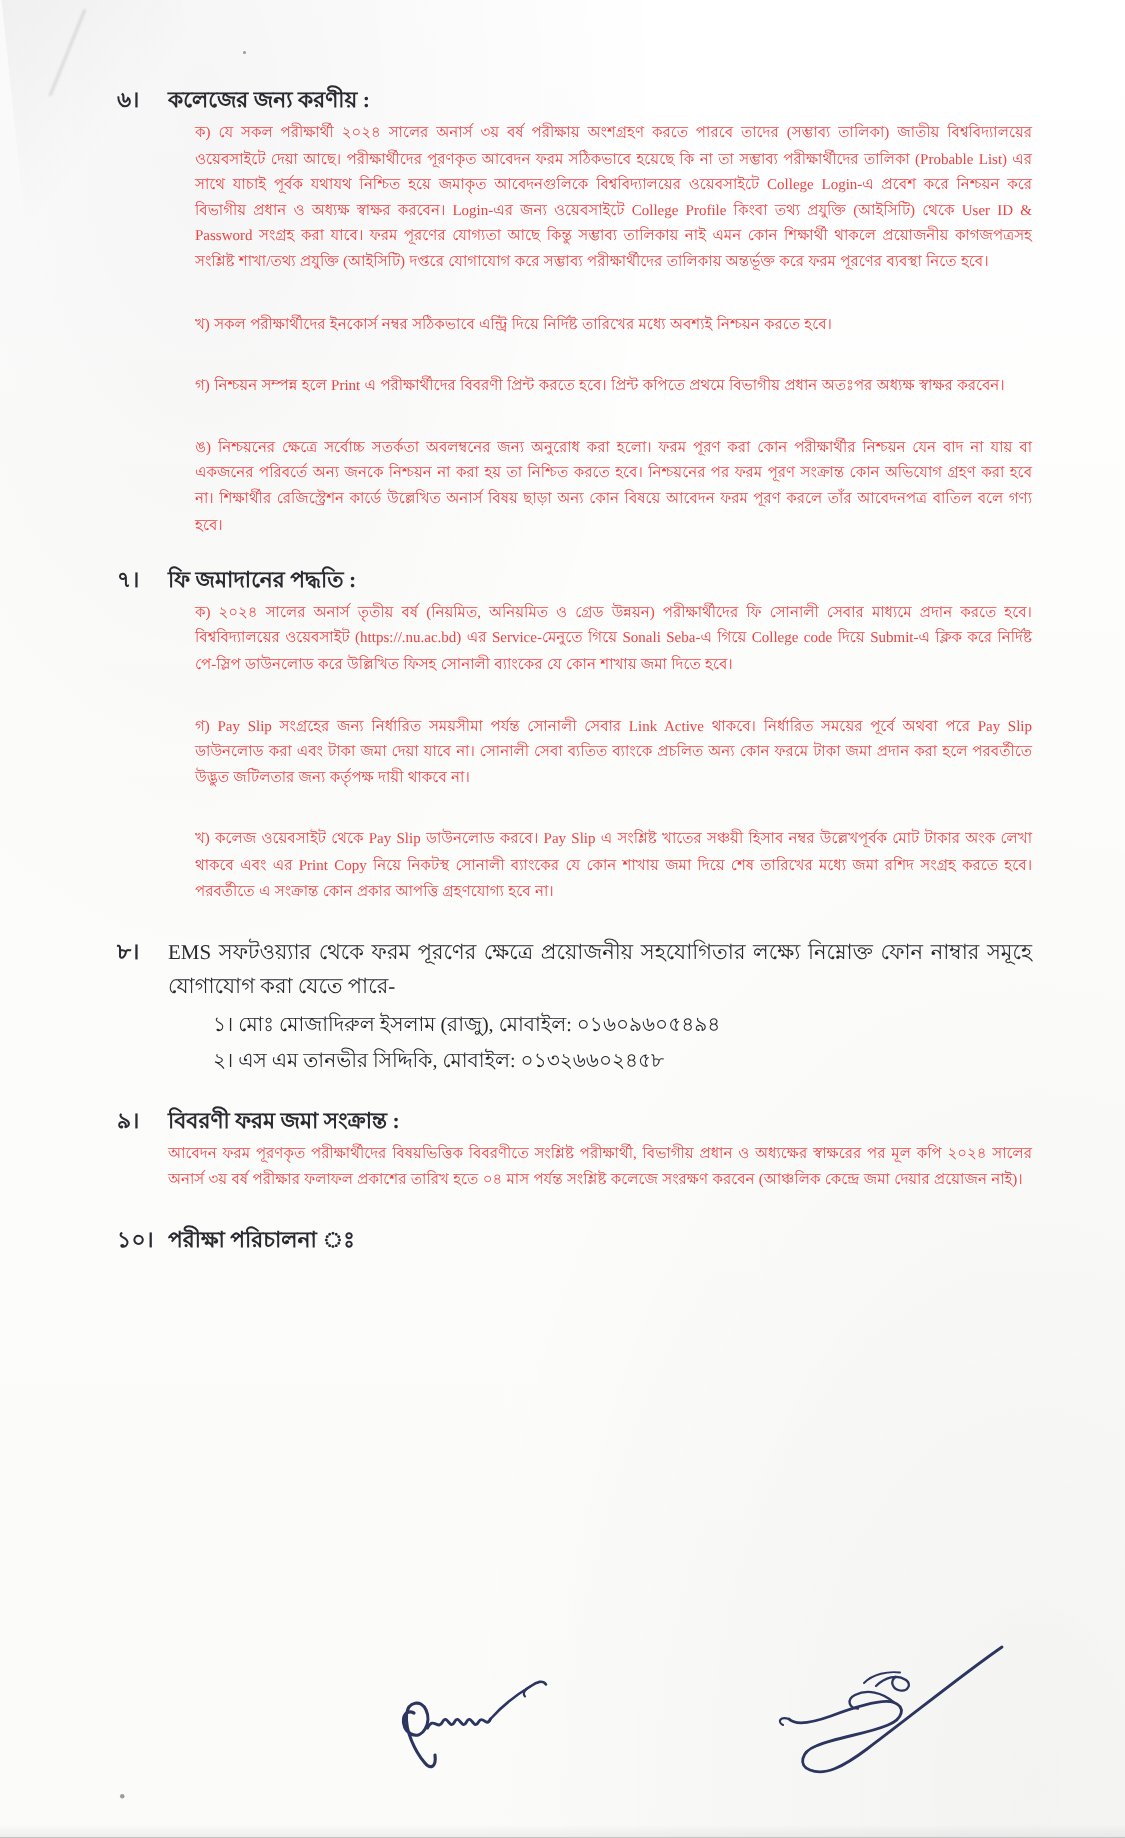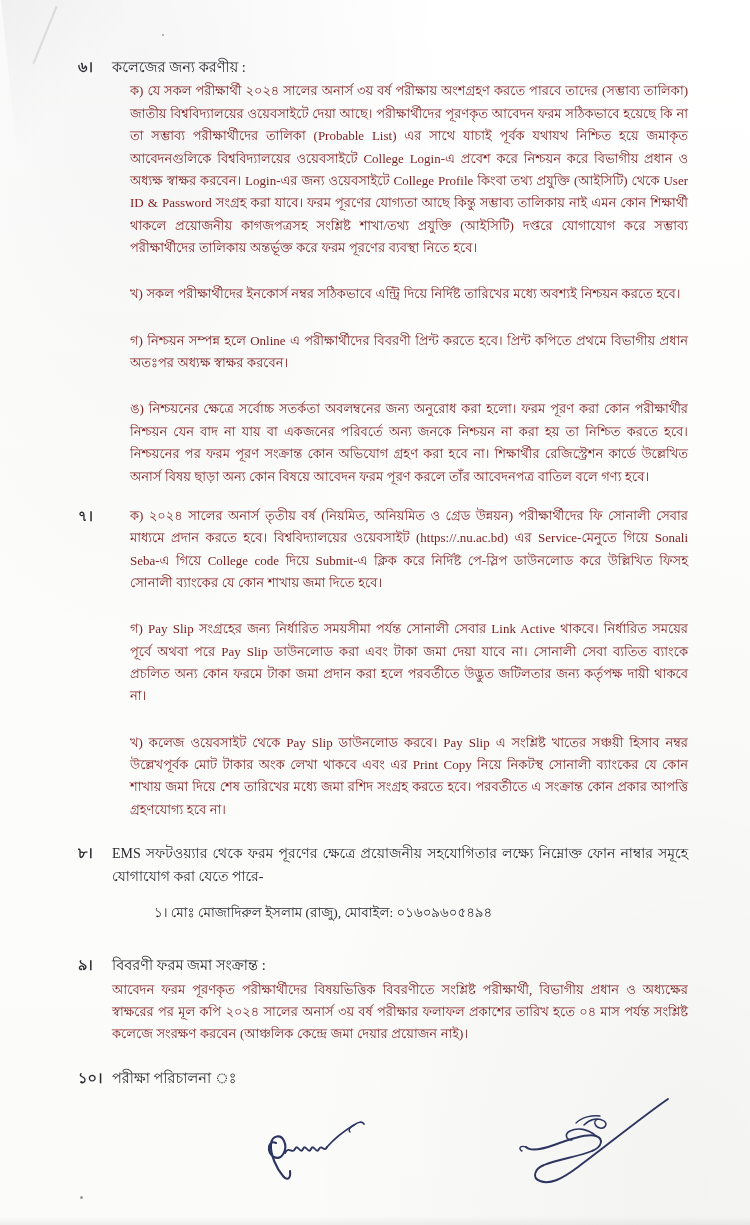--- a/index.html
+++ b/index.html
@@ -75,51 +75,51 @@
     font-weight: bold;
     font-size: 14.5px;
     line-height: 1.62;
     letter-spacing: 0.2px;
   }
   .sec-body {
     flex: 1 1 auto;
     min-width: 0;
   }
   .sec-title {
-    font-weight: normal;
+    font-weight: bold;
     font-size: 14.5px;
     line-height: 1.62;
     margin-bottom: 1px;
   }
   .sec-title.inline-head {
     font-weight: normal;
     font-size: 14px;
     line-height: 1.66;
     text-align: justify;
     text-justify: inter-word;
   }
 
   .para {
-    font-size: 13px;
+    font-size: 10px;
     line-height: 1.72;
     text-align: justify;
     text-justify: inter-word;
     margin: 0 0 3px 0;
     padding-left: 18px;
-    color: #7f1d1d;
+    color: #ef4444;
     word-spacing: 0.4px;
   }
   .para.nopad { padding-left: 0; }
   .para.gap { margin-top: 24px; }
 
   .contact-line {
     font-size: 13.4px;
     line-height: 1.76;
     padding-left: 30px;
-    margin: 12px;
+    margin: 0;
     color: #27272e;
   }
 
   
   .sig-row {
     position: absolute;
     left: 0;
     right: 0;
     bottom: 22px;
     height: 110px;
@@ -153,39 +153,41 @@
   <div class="speck" style="left:162px; top:34px; width:2px; height:2px;"></div>
 
   <div class="content">
 
     <div class="section">
       <div class="sec-num">৬।</div>
       <div class="sec-body">
         <div class="sec-title">কলেজের জন্য করণীয় :</div>
         <p class="para">ক) যে সকল পরীক্ষার্থী ২০২৪ সালের অনার্স ৩য় বর্ষ পরীক্ষায় অংশগ্রহণ করতে পারবে তাদের (সম্ভাব্য তালিকা) জাতীয় বিশ্ববিদ্যালয়ের ওয়েবসাইটে দেয়া আছে। পরীক্ষার্থীদের পূরণকৃত আবেদন ফরম সঠিকভাবে হয়েছে কি না তা সম্ভাব্য পরীক্ষার্থীদের তালিকা (Probable List) এর সাথে যাচাই পূর্বক যথাযথ নিশ্চিত হয়ে জমাকৃত আবেদনগুলিকে বিশ্ববিদ্যালয়ের ওয়েবসাইটে College Login-এ প্রবেশ করে নিশ্চয়ন করে বিভাগীয় প্রধান ও অধ্যক্ষ স্বাক্ষর করবেন। Login-এর জন্য ওয়েবসাইটে College Profile কিংবা তথ্য প্রযুক্তি (আইসিটি) থেকে User ID &amp; Password সংগ্রহ করা যাবে। ফরম পূরণের যোগ্যতা আছে কিন্তু সম্ভাব্য তালিকায় নাই এমন কোন শিক্ষার্থী থাকলে প্রয়োজনীয় কাগজপত্রসহ সংশ্লিষ্ট শাখা/তথ্য প্রযুক্তি (আইসিটি) দপ্তরে যোগাযোগ করে সম্ভাব্য পরীক্ষার্থীদের তালিকায় অন্তর্ভূক্ত করে ফরম পূরণের ব্যবস্থা নিতে হবে।</p>
         <p class="para gap">খ) সকল পরীক্ষার্থীদের ইনকোর্স নম্বর সঠিকভাবে এন্ট্রি দিয়ে নির্দিষ্ট তারিখের মধ্যে অবশ্যই নিশ্চয়ন করতে হবে।</p>
-        <p class="para gap">গ) নিশ্চয়ন সম্পন্ন হলে Online এ পরীক্ষার্থীদের বিবরণী প্রিন্ট করতে হবে। প্রিন্ট কপিতে প্রথমে বিভাগীয় প্রধান অতঃপর অধ্যক্ষ স্বাক্ষর করবেন।</p>
+        <p class="para gap">গ) নিশ্চয়ন সম্পন্ন হলে Print এ পরীক্ষার্থীদের বিবরণী প্রিন্ট করতে হবে। প্রিন্ট কপিতে প্রথমে বিভাগীয় প্রধান অতঃপর অধ্যক্ষ স্বাক্ষর করবেন।</p>
         <p class="para gap">ঙ) নিশ্চয়নের ক্ষেত্রে সর্বোচ্চ সতর্কতা অবলম্বনের জন্য অনুরোধ করা হলো। ফরম পূরণ করা কোন পরীক্ষার্থীর নিশ্চয়ন যেন বাদ না যায় বা একজনের পরিবর্তে অন্য জনকে নিশ্চয়ন না করা হয় তা নিশ্চিত করতে হবে। নিশ্চয়নের পর ফরম পূরণ সংক্রান্ত কোন অভিযোগ গ্রহণ করা হবে না। শিক্ষার্থীর রেজিস্ট্রেশন কার্ডে উল্লেখিত অনার্স বিষয় ছাড়া অন্য কোন বিষয়ে আবেদন ফরম পূরণ করলে তাঁর আবেদনপত্র বাতিল বলে গণ্য হবে।</p>
       </div>
     </div>
 
     <div class="section" style="margin-top:14px;">
       <div class="sec-num">৭।</div>
       <div class="sec-body">
+        <div class="sec-title">ফি জমাদানের পদ্ধতি :</div>
         <p class="para">ক) ২০২৪ সালের অনার্স তৃতীয় বর্ষ (নিয়মিত, অনিয়মিত ও গ্রেড উন্নয়ন) পরীক্ষার্থীদের ফি সোনালী সেবার মাধ্যমে প্রদান করতে হবে। বিশ্ববিদ্যালয়ের ওয়েবসাইট (https://.nu.ac.bd) এর Service-মেনুতে গিয়ে Sonali Seba-এ গিয়ে College code দিয়ে Submit-এ ক্লিক করে নির্দিষ্ট পে-স্লিপ ডাউনলোড করে উল্লিখিত ফিসহ সোনালী ব্যাংকের যে কোন শাখায় জমা দিতে হবে।</p>
         <p class="para gap">গ) Pay Slip সংগ্রহের জন্য নির্ধারিত সময়সীমা পর্যন্ত সোনালী সেবার Link Active থাকবে। নির্ধারিত সময়ের পূর্বে অথবা পরে Pay Slip ডাউনলোড করা এবং টাকা জমা দেয়া যাবে না। সোনালী সেবা ব্যতিত ব্যাংকে প্রচলিত অন্য কোন ফরমে টাকা জমা প্রদান করা হলে পরবর্তীতে উদ্ভুত জটিলতার জন্য কর্তৃপক্ষ দায়ী থাকবে না।</p>
         <p class="para gap">খ) কলেজ ওয়েবসাইট থেকে Pay Slip ডাউনলোড করবে। Pay Slip এ সংশ্লিষ্ট খাতের সঞ্চয়ী হিসাব নম্বর উল্লেখপূর্বক মোট টাকার অংক লেখা থাকবে এবং এর Print Copy নিয়ে নিকটস্থ সোনালী ব্যাংকের যে কোন শাখায় জমা দিয়ে শেষ তারিখের মধ্যে জমা রশিদ সংগ্রহ করতে হবে। পরবর্তীতে এ সংক্রান্ত কোন প্রকার আপত্তি গ্রহণযোগ্য হবে না।</p>
       </div>
     </div>
 
     <div class="section" style="margin-top:18px;">
       <div class="sec-num">৮।</div>
       <div class="sec-body">
         <div class="sec-title inline-head">EMS সফটওয়্যার থেকে ফরম পূরণের ক্ষেত্রে প্রয়োজনীয় সহযোগিতার লক্ষ্যে নিম্নোক্ত ফোন নাম্বার সমূহে যোগাযোগ করা যেতে পারে-</div>
         <p class="contact-line">১। মোঃ মোজাদিরুল ইসলাম (রাজু), মোবাইল: ০১৬০৯৬০৫৪৯৪</p>
+        <p class="contact-line">২। এস এম তানভীর সিদ্দিকি, মোবাইল: ০১৩২৬৬০২৪৫৮</p>
       </div>
     </div>
 
     <div class="section" style="margin-top:18px;">
       <div class="sec-num">৯।</div>
       <div class="sec-body">
         <div class="sec-title">বিবরণী ফরম জমা সংক্রান্ত :</div>
         <p class="para nopad">আবেদন ফরম পূরণকৃত পরীক্ষার্থীদের বিষয়ভিত্তিক বিবরণীতে সংশ্লিষ্ট পরীক্ষার্থী, বিভাগীয় প্রধান ও অধ্যক্ষের স্বাক্ষরের পর মূল কপি ২০২৪ সালের অনার্স ৩য় বর্ষ পরীক্ষার ফলাফল প্রকাশের তারিখ হতে ০৪ মাস পর্যন্ত সংশ্লিষ্ট কলেজে সংরক্ষণ করবেন (আঞ্চলিক কেন্দ্রে জমা দেয়ার প্রয়োজন নাই)।</p>
       </div>
     </div>

